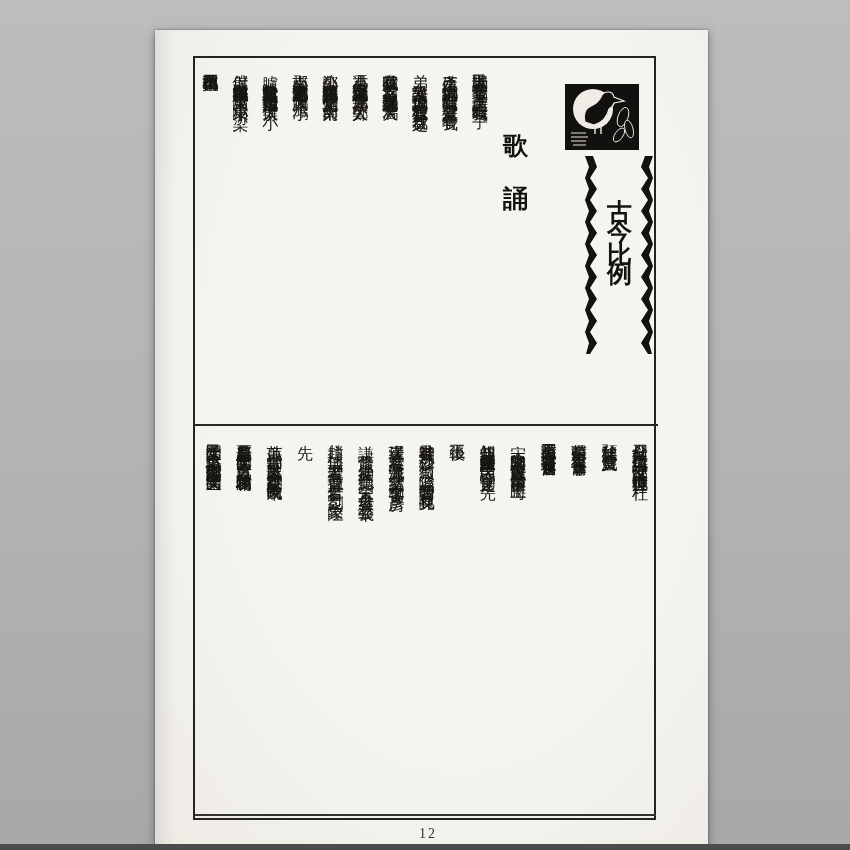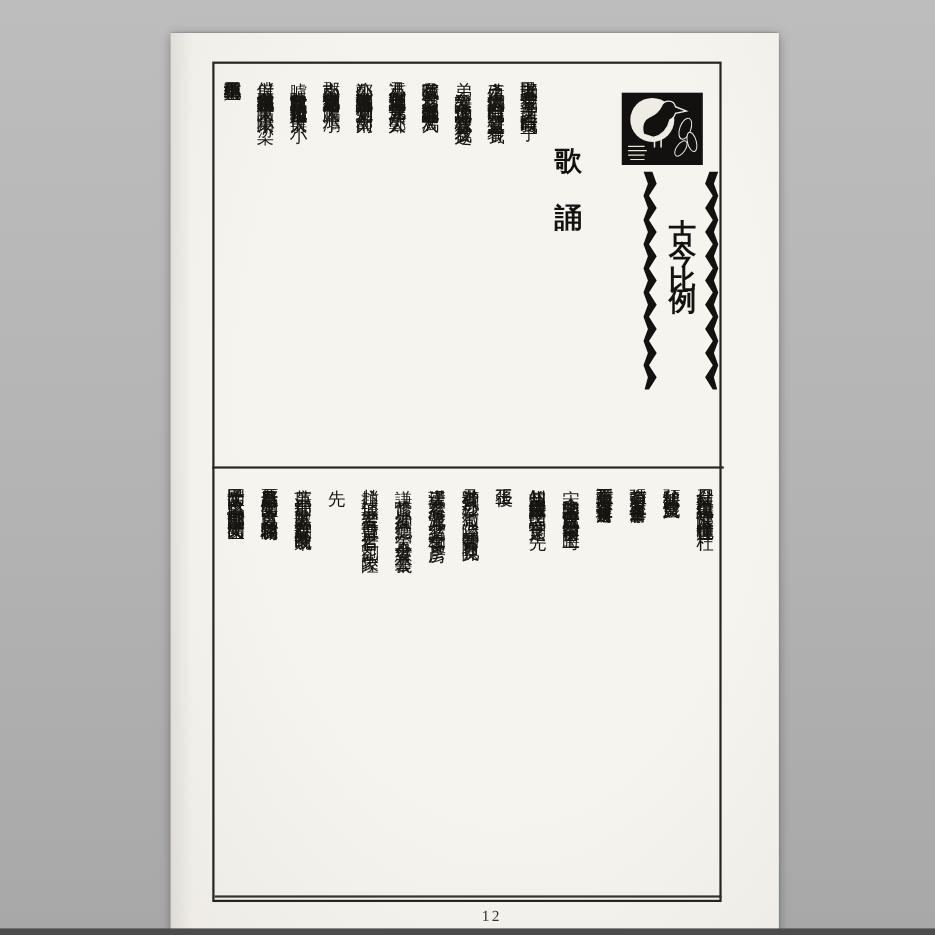--- a/index.html
+++ b/index.html
@@ -60,21 +60,21 @@
   .book-title{
     position:absolute;left:20px;top:22px;width:32px;
     writing-mode:vertical-rl;text-orientation:upright;
     font-size:25px;font-weight:700;letter-spacing:21px;color:#141210;
   }
   .wavy{position:absolute;top:0;width:16px;height:200px;}
   .wavy-left{left:0;}
   .wavy-right{right:0;}
   .emblem{position:absolute;left:565px;top:84px;width:74px;height:66px;}
   .page-number{
-    position:absolute;left:400px;top:826px;width:56px;text-align:right;
+    position:absolute;left:400px;top:826px;width:56px;text-align:center;
     font-size:14px;letter-spacing:2px;color:#33312e;
     font-family:"Liberation Serif","DejaVu Serif",serif;
   }
 </style>
 </head>
 <body>
 
 <div id="stage">
   <div class="page">
 

